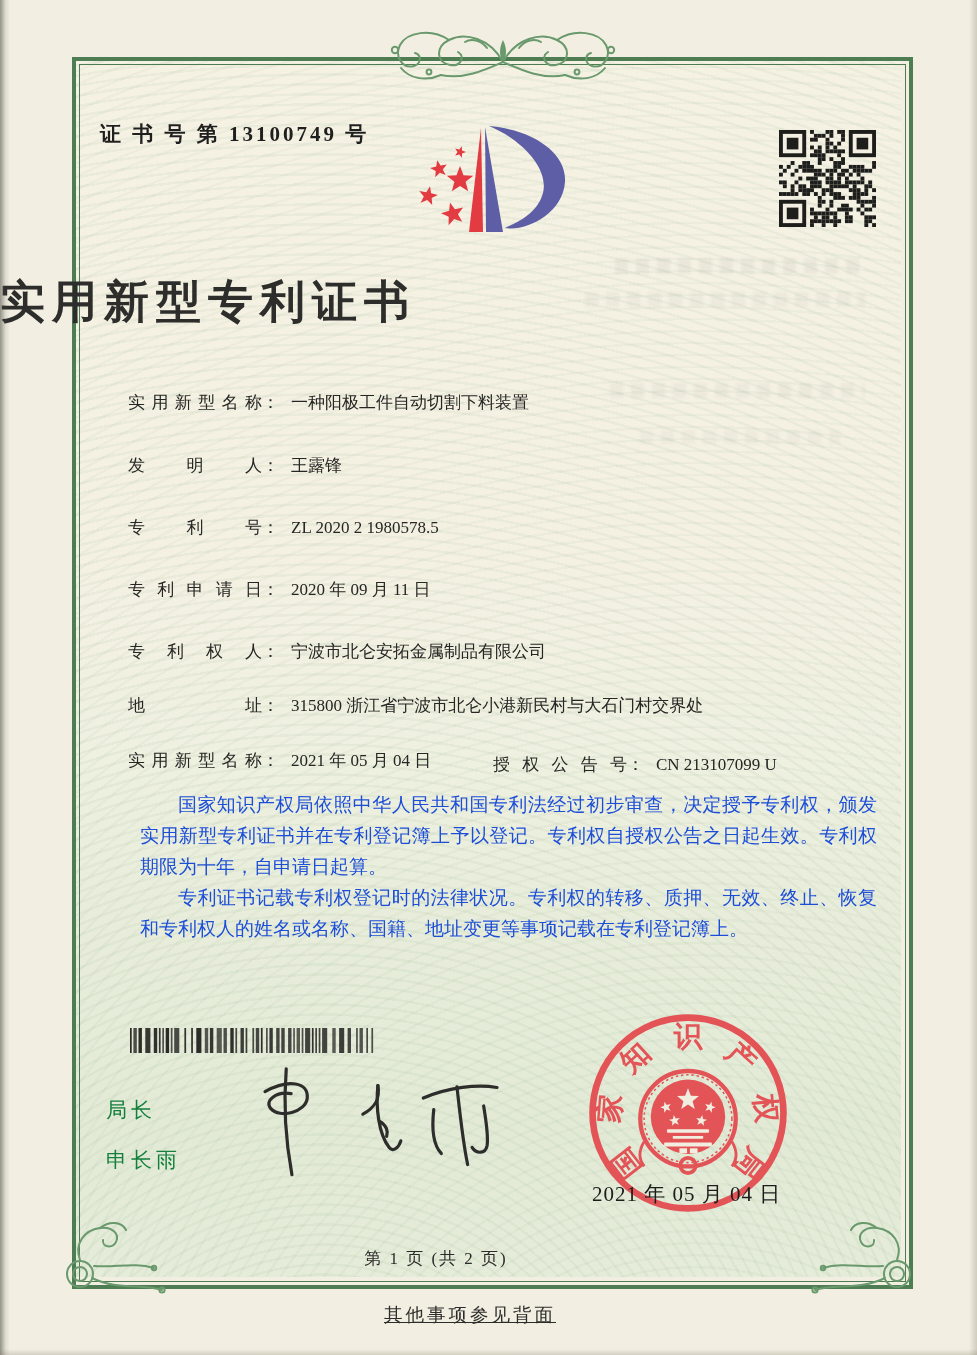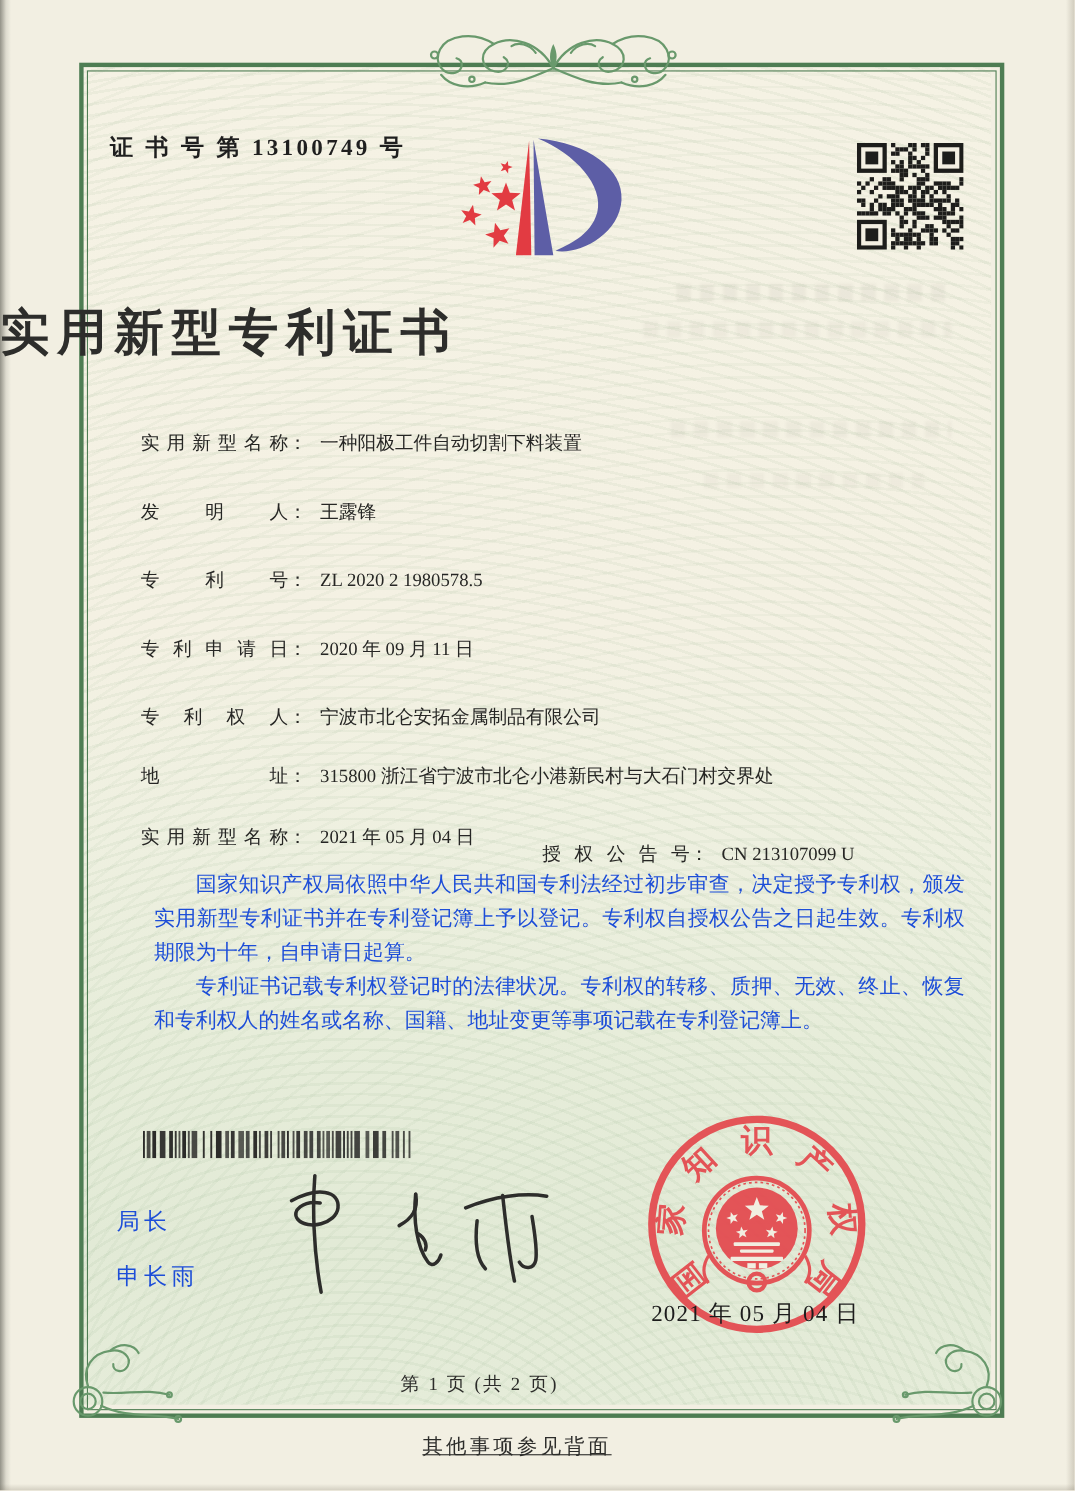--- a/index.html
+++ b/index.html
@@ -38,29 +38,29 @@
   .qr{position:absolute;left:779px;top:130px;}
 
   .title{position:absolute;left:0;top:272px;width:977px;
     font-size:45px;font-weight:700;color:#2d2d2b;letter-spacing:7px;}
 
   .fields{position:absolute;left:128px;top:0;width:740px;color:#262624;}
   .field-row{position:absolute;left:0;font-size:17px;white-space:nowrap;}
   .f-label{display:inline-block;width:134px;text-align:justify;text-align-last:justify;}
   .f-colon{display:inline-block;}
   .f-value{display:inline-block;margin-left:12px;}
-  .grant-no{position:absolute;left:365px;top:16px;}
+  .grant-no{position:absolute;left:365px;top:4px;}
 
   .paras{position:absolute;left:140px;top:789px;width:737px;font-size:19px;line-height:31px;
     color:#1d4ed8;text-align:justify;}
   .paras p{margin:0;text-indent:2em;}
 
   .barcode{position:absolute;left:130px;top:1028px;}
 
-  .sig-block{position:absolute;left:106px;top:1096px;color:#1d4ed8;font-size:21px;
+  .sig-block{position:absolute;left:106px;top:1096px;color:#15803d;font-size:21px;
     font-family:"Liberation Sans","DejaVu Sans",sans-serif;}
   .sig-title{margin-bottom:22px;letter-spacing:4px;}
   .sig-name{letter-spacing:4px;}
   .signature{position:absolute;left:228px;top:1058px;}
 
   .seal{position:absolute;left:583px;top:1008px;opacity:.93;}
   .seal-ch{font-size:30px;font-weight:700;fill:#e4494e;text-anchor:middle;
     font-family:"Liberation Serif","DejaVu Serif",serif;}
   .seal-date{position:absolute;left:592px;top:1180px;width:200px;font-size:21px;color:#1c1c1c;
     letter-spacing:1px;white-space:nowrap;}

